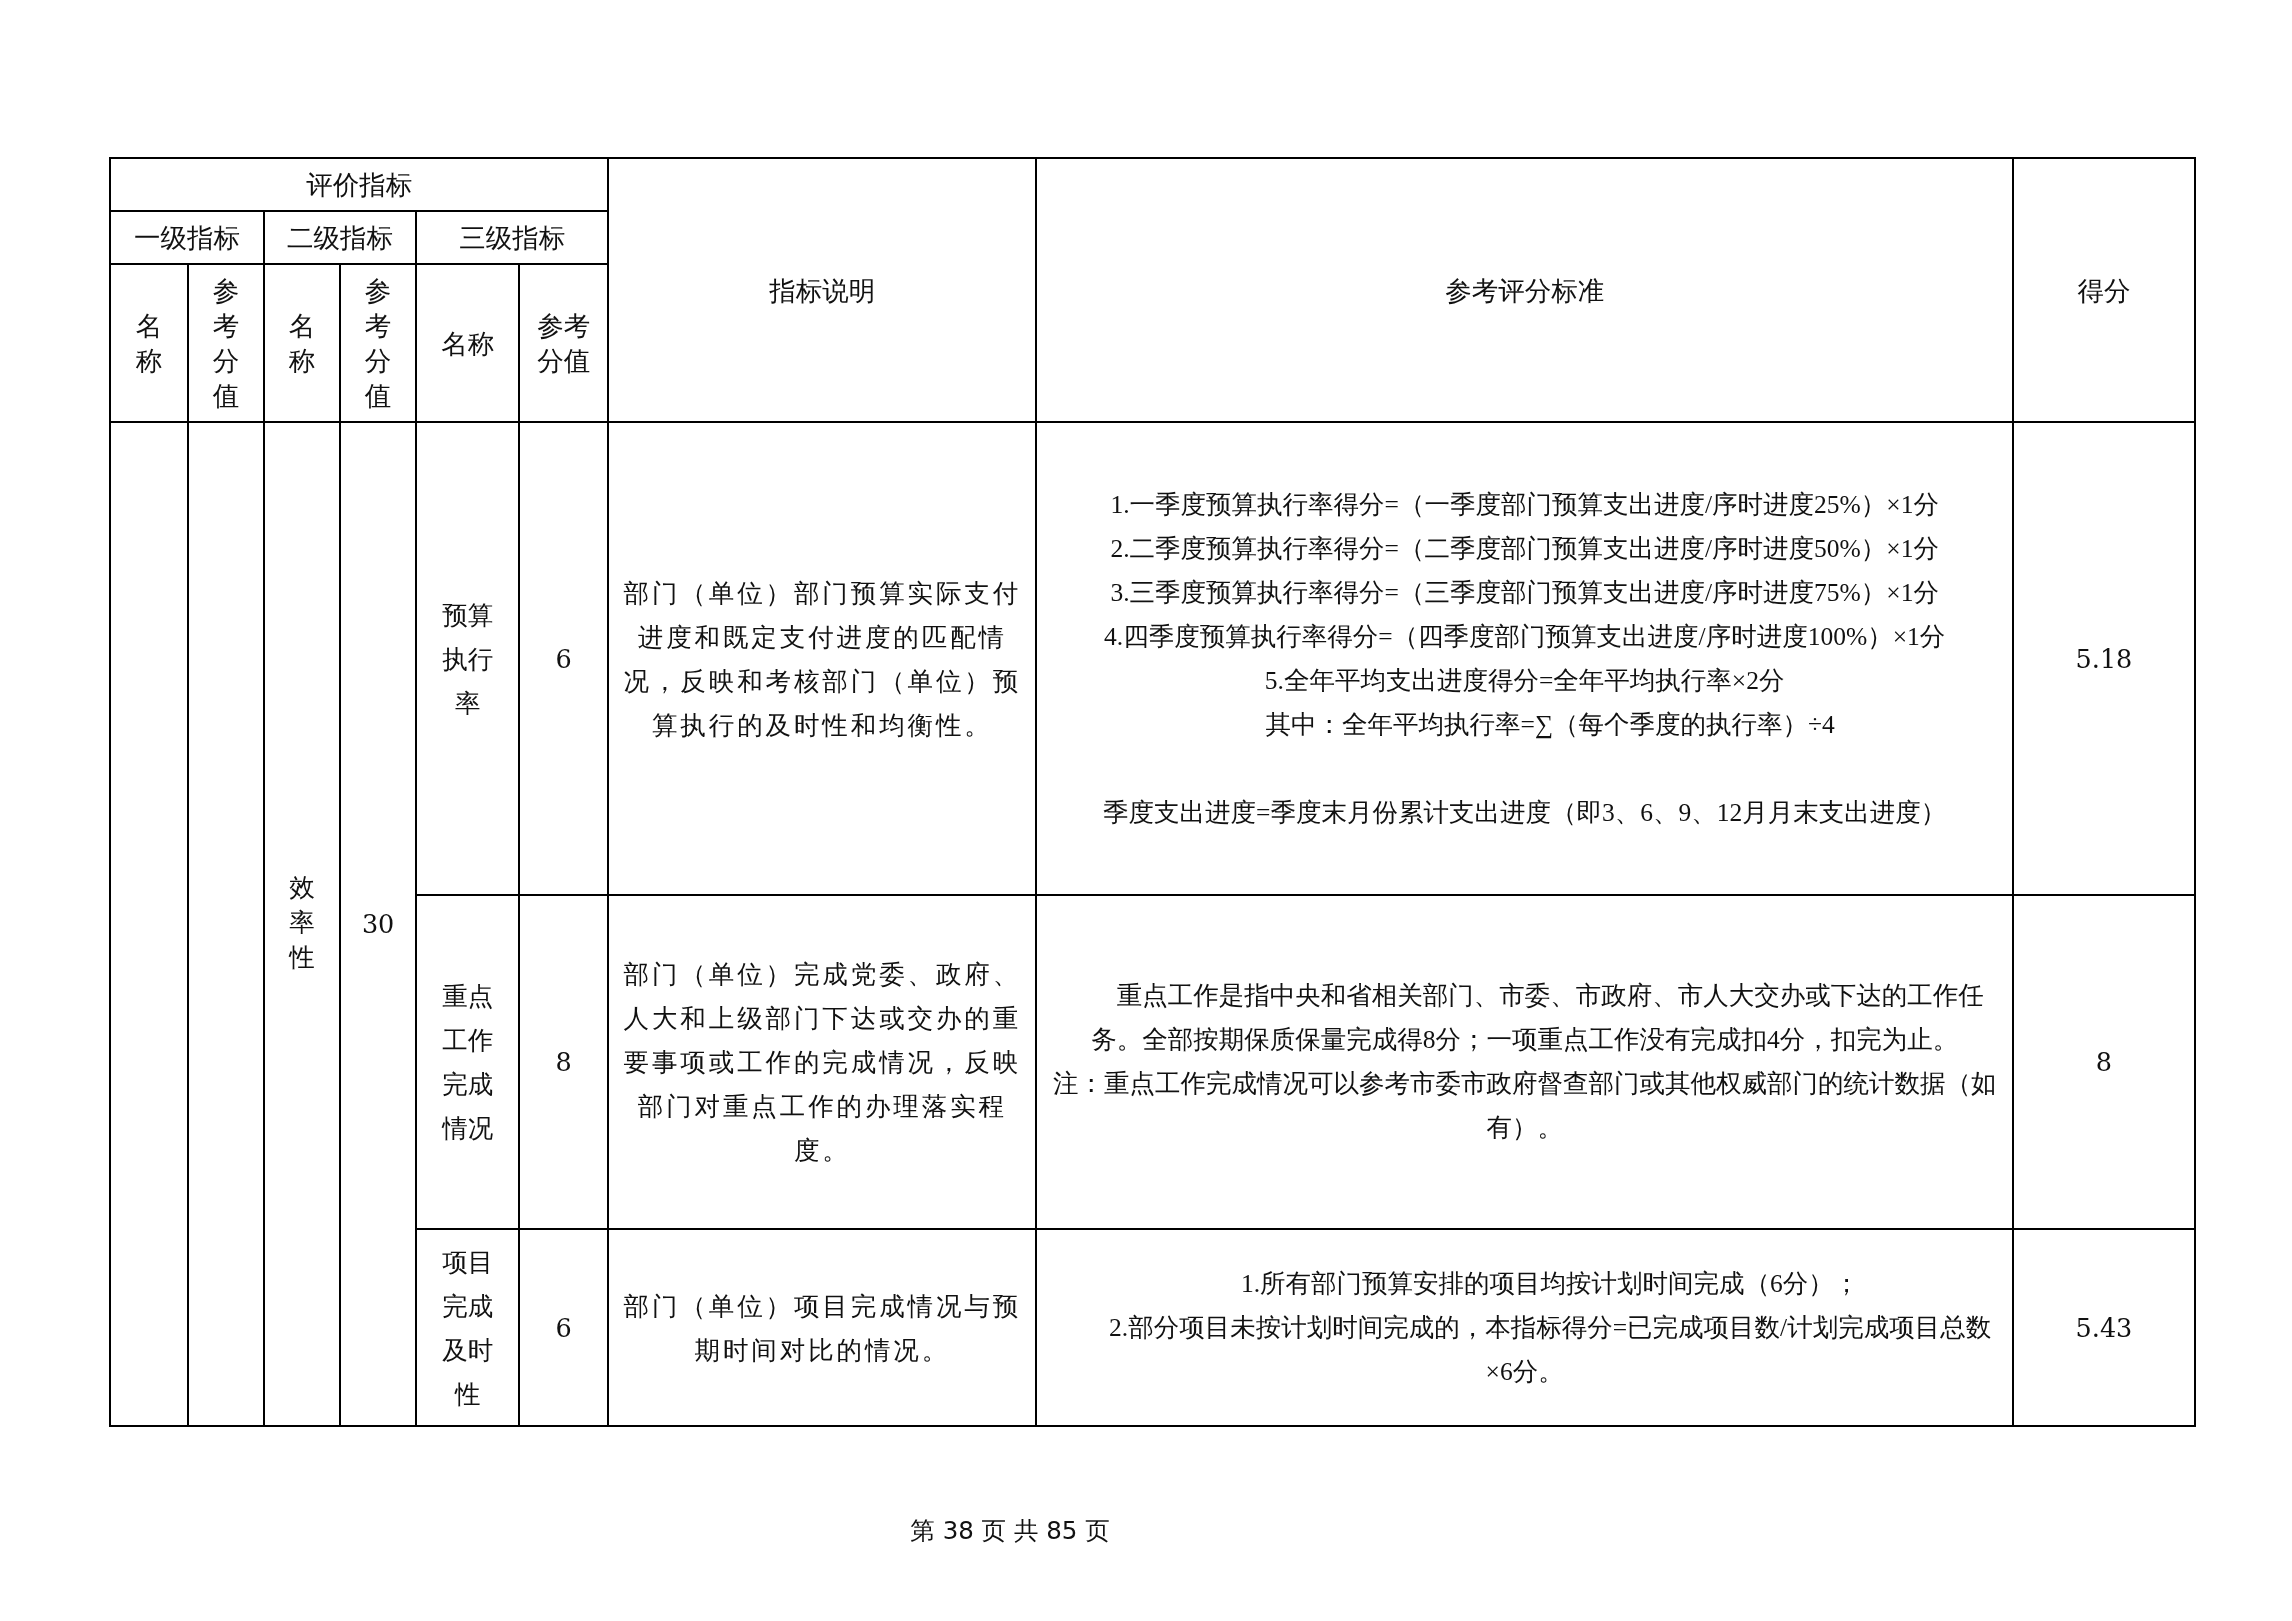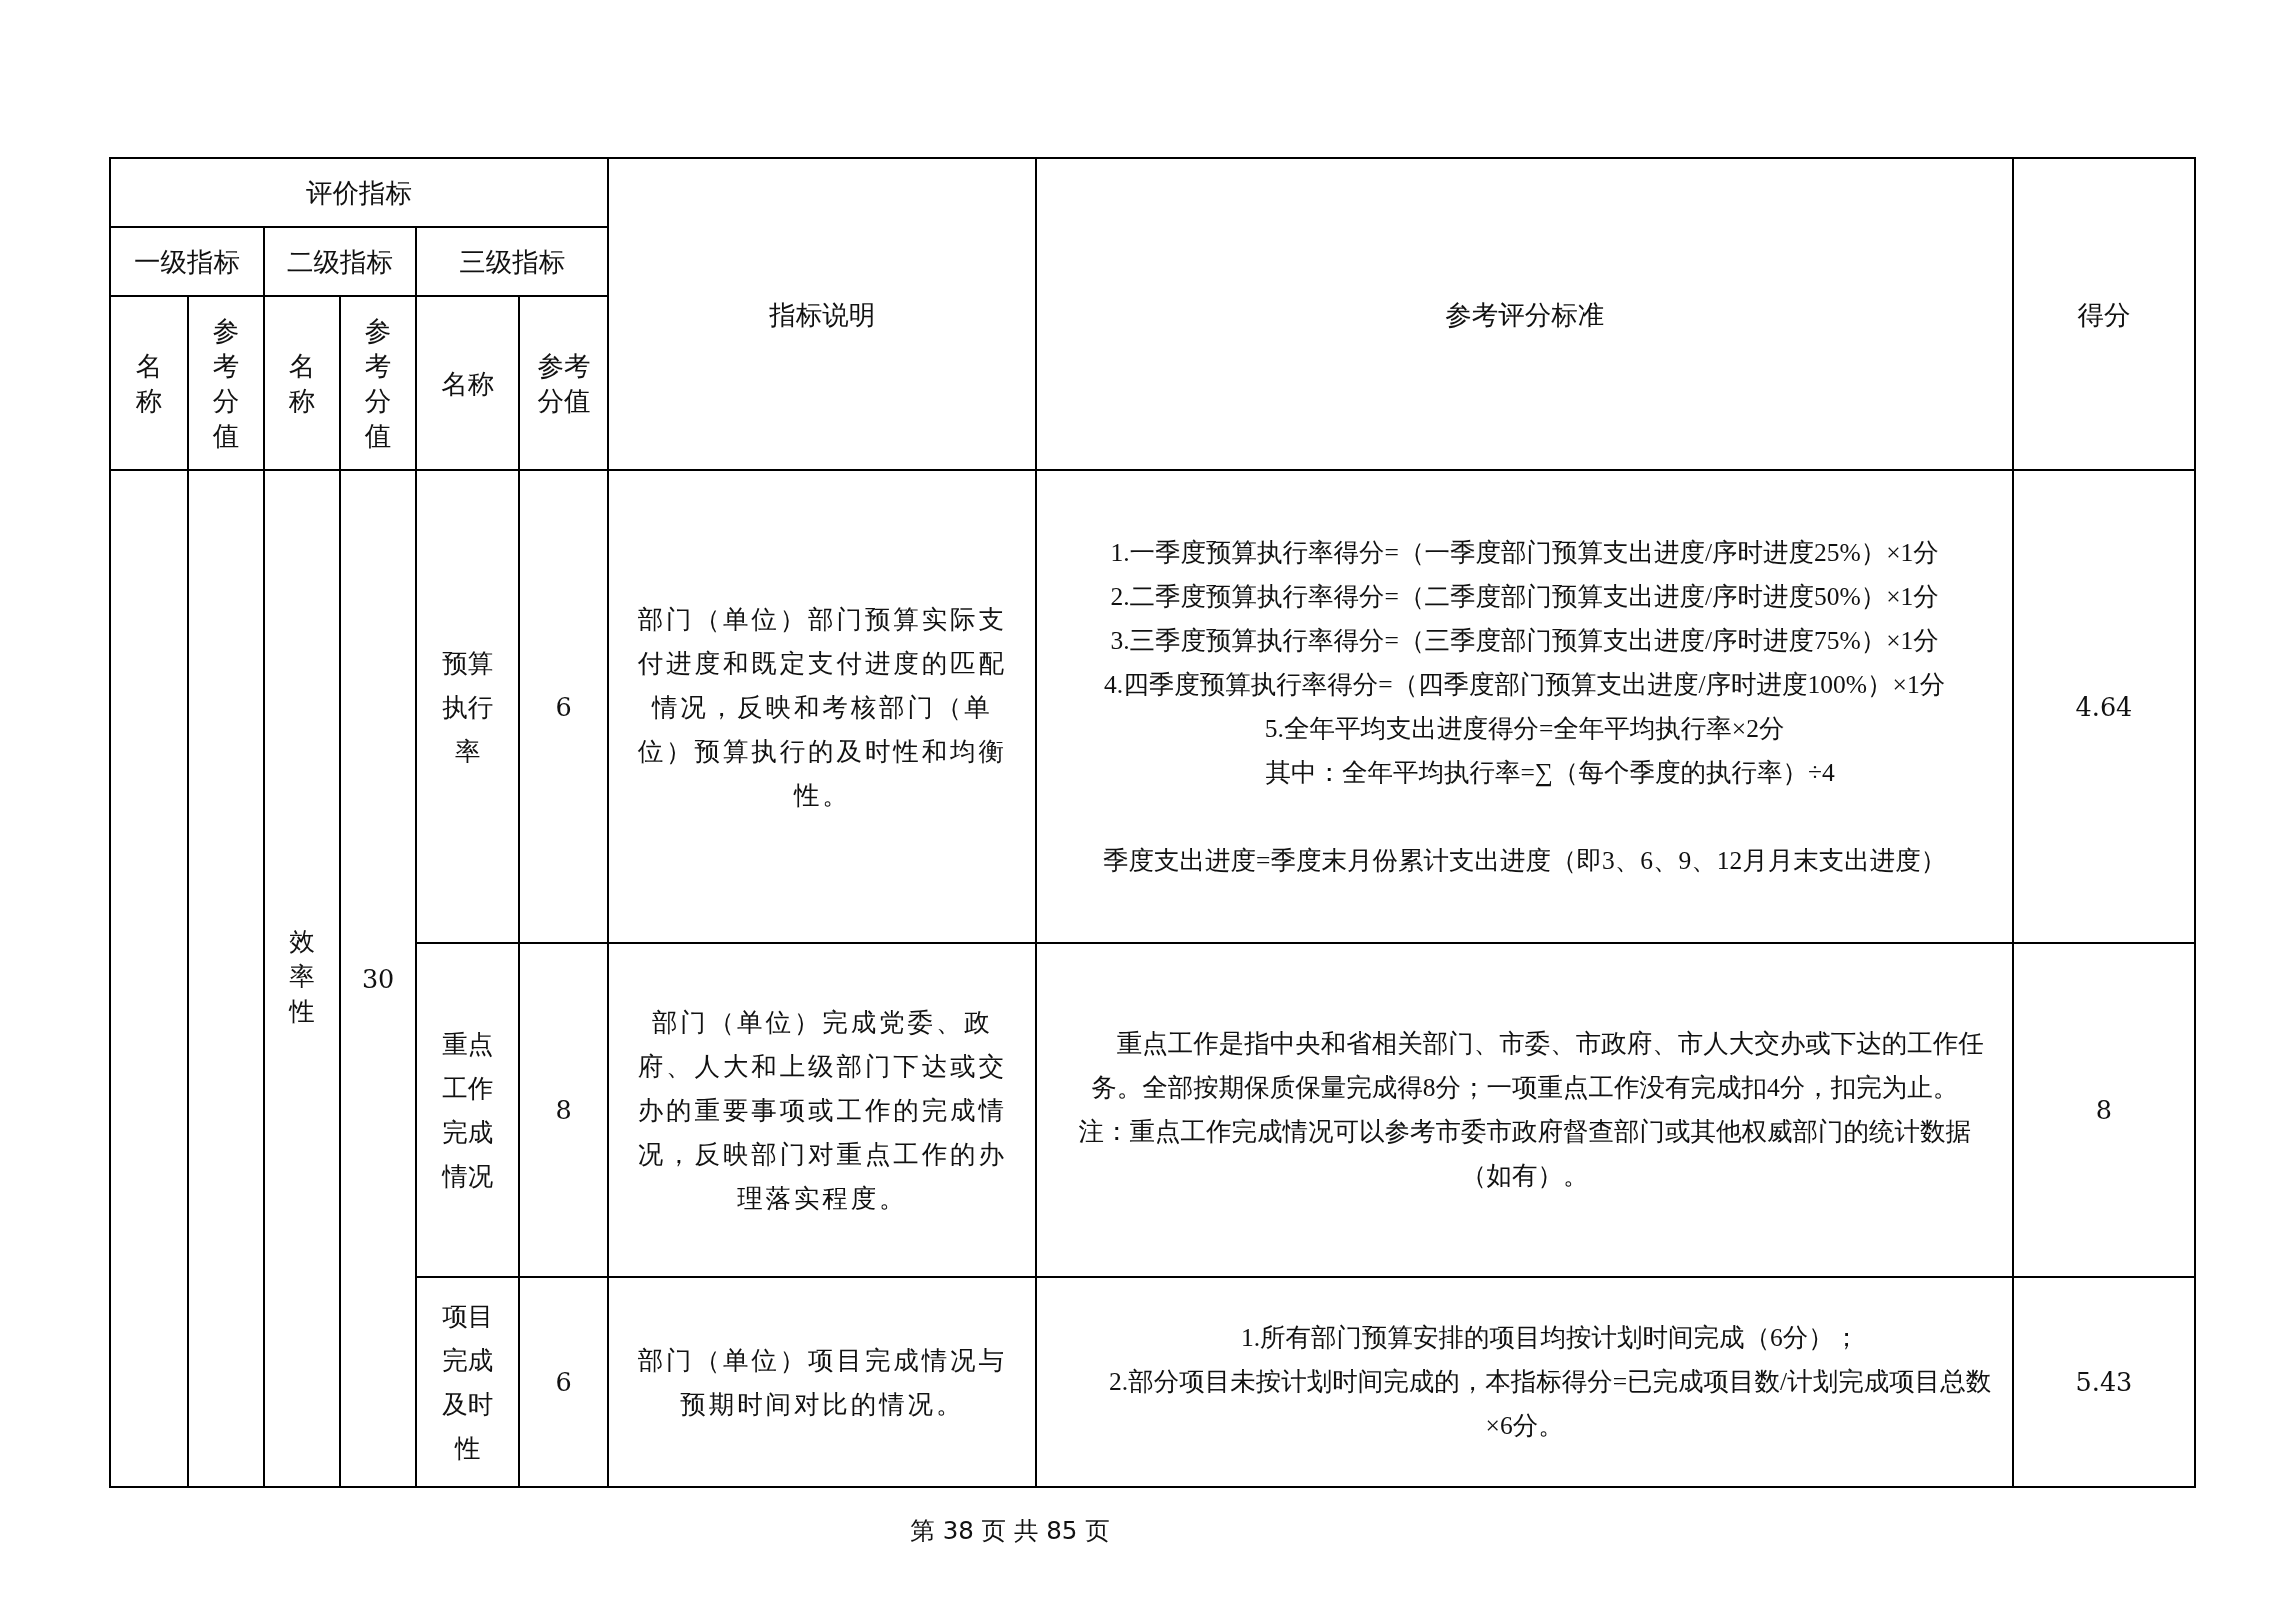--- a/index.html
+++ b/index.html
@@ -1,20 +1,20 @@
 <!DOCTYPE html>
 <html><head>
 <meta charset="utf-8">
 <style>
   html, body { margin:0; padding:0; background:#ffffff; }
   body { width:2293px; height:1621px; position:relative; overflow:hidden;
          font-family:"DejaVu Serif","Liberation Serif",serif; color:#111; }
   table.eval { position:absolute; left:109px; top:157px; width:2087px;
                border-collapse:collapse; table-layout:fixed; }
-  table.eval td, table.eval th { border:2px solid #000; padding:16px; vertical-align:middle;
+  table.eval td, table.eval th { border:2px solid #000; padding:8px; vertical-align:middle;
                text-align:center; font-weight:normal; }
   th { font-family:"DejaVu Sans","Liberation Sans",sans-serif; font-size:26.5px; line-height:35px; }
   td { font-size:25.5px; line-height:44px; }
   .vert { display:inline-block; width:1em; word-break:break-all; line-height:35px; }
   .vert2 { display:inline-block; width:2.1em; word-break:break-all; }
   .desc { text-align:justify; padding:0 13.7px; letter-spacing:2.9px; }
   .crit { text-align:left; padding:0 9.8px 0 13.7px;font-family:Liberation Serif, serif; }
   .crit p { margin:0; }
   .indent { text-indent:2em; }
   .blank { height:44px; }
@@ -68,21 +68,21 @@
     <td class="crit">
       <p>1.一季度预算执行率得分=（一季度部门预算支出进度/序时进度25%）×1分</p>
       <p>2.二季度预算执行率得分=（二季度部门预算支出进度/序时进度50%）×1分</p>
       <p>3.三季度预算执行率得分=（三季度部门预算支出进度/序时进度75%）×1分</p>
       <p>4.四季度预算执行率得分=（四季度部门预算支出进度/序时进度100%）×1分</p>
       <p>5.全年平均支出进度得分=全年平均执行率×2分</p>
       <p class="indent">其中：全年平均执行率=∑（每个季度的执行率）÷4</p>
       <p class="blank"></p>
       <p>季度支出进度=季度末月份累计支出进度（即3、6、9、12月月末支出进度）</p>
     </td>
-    <td>4.64</td>
+    <td>5.18</td>
   </tr>
 
   <tr style="height:334px">
     <td><span class="vert2">重点工作完成情况</span></td>
     <td>8</td>
     <td class="desc">部门（单位）完成党委、政府、人大和上级部门下达或交办的重要事项或工作的完成情况，反映部门对重点工作的办理落实程度。</td>
     <td class="crit">
       <p class="indent">重点工作是指中央和省相关部门、市委、市政府、市人大交办或下达的工作任务。全部按期保质保量完成得8分；一项重点工作没有完成扣4分，扣完为止。</p>
       <p>注：重点工作完成情况可以参考市委市政府督查部门或其他权威部门的统计数据（如有）。</p>
     </td>

